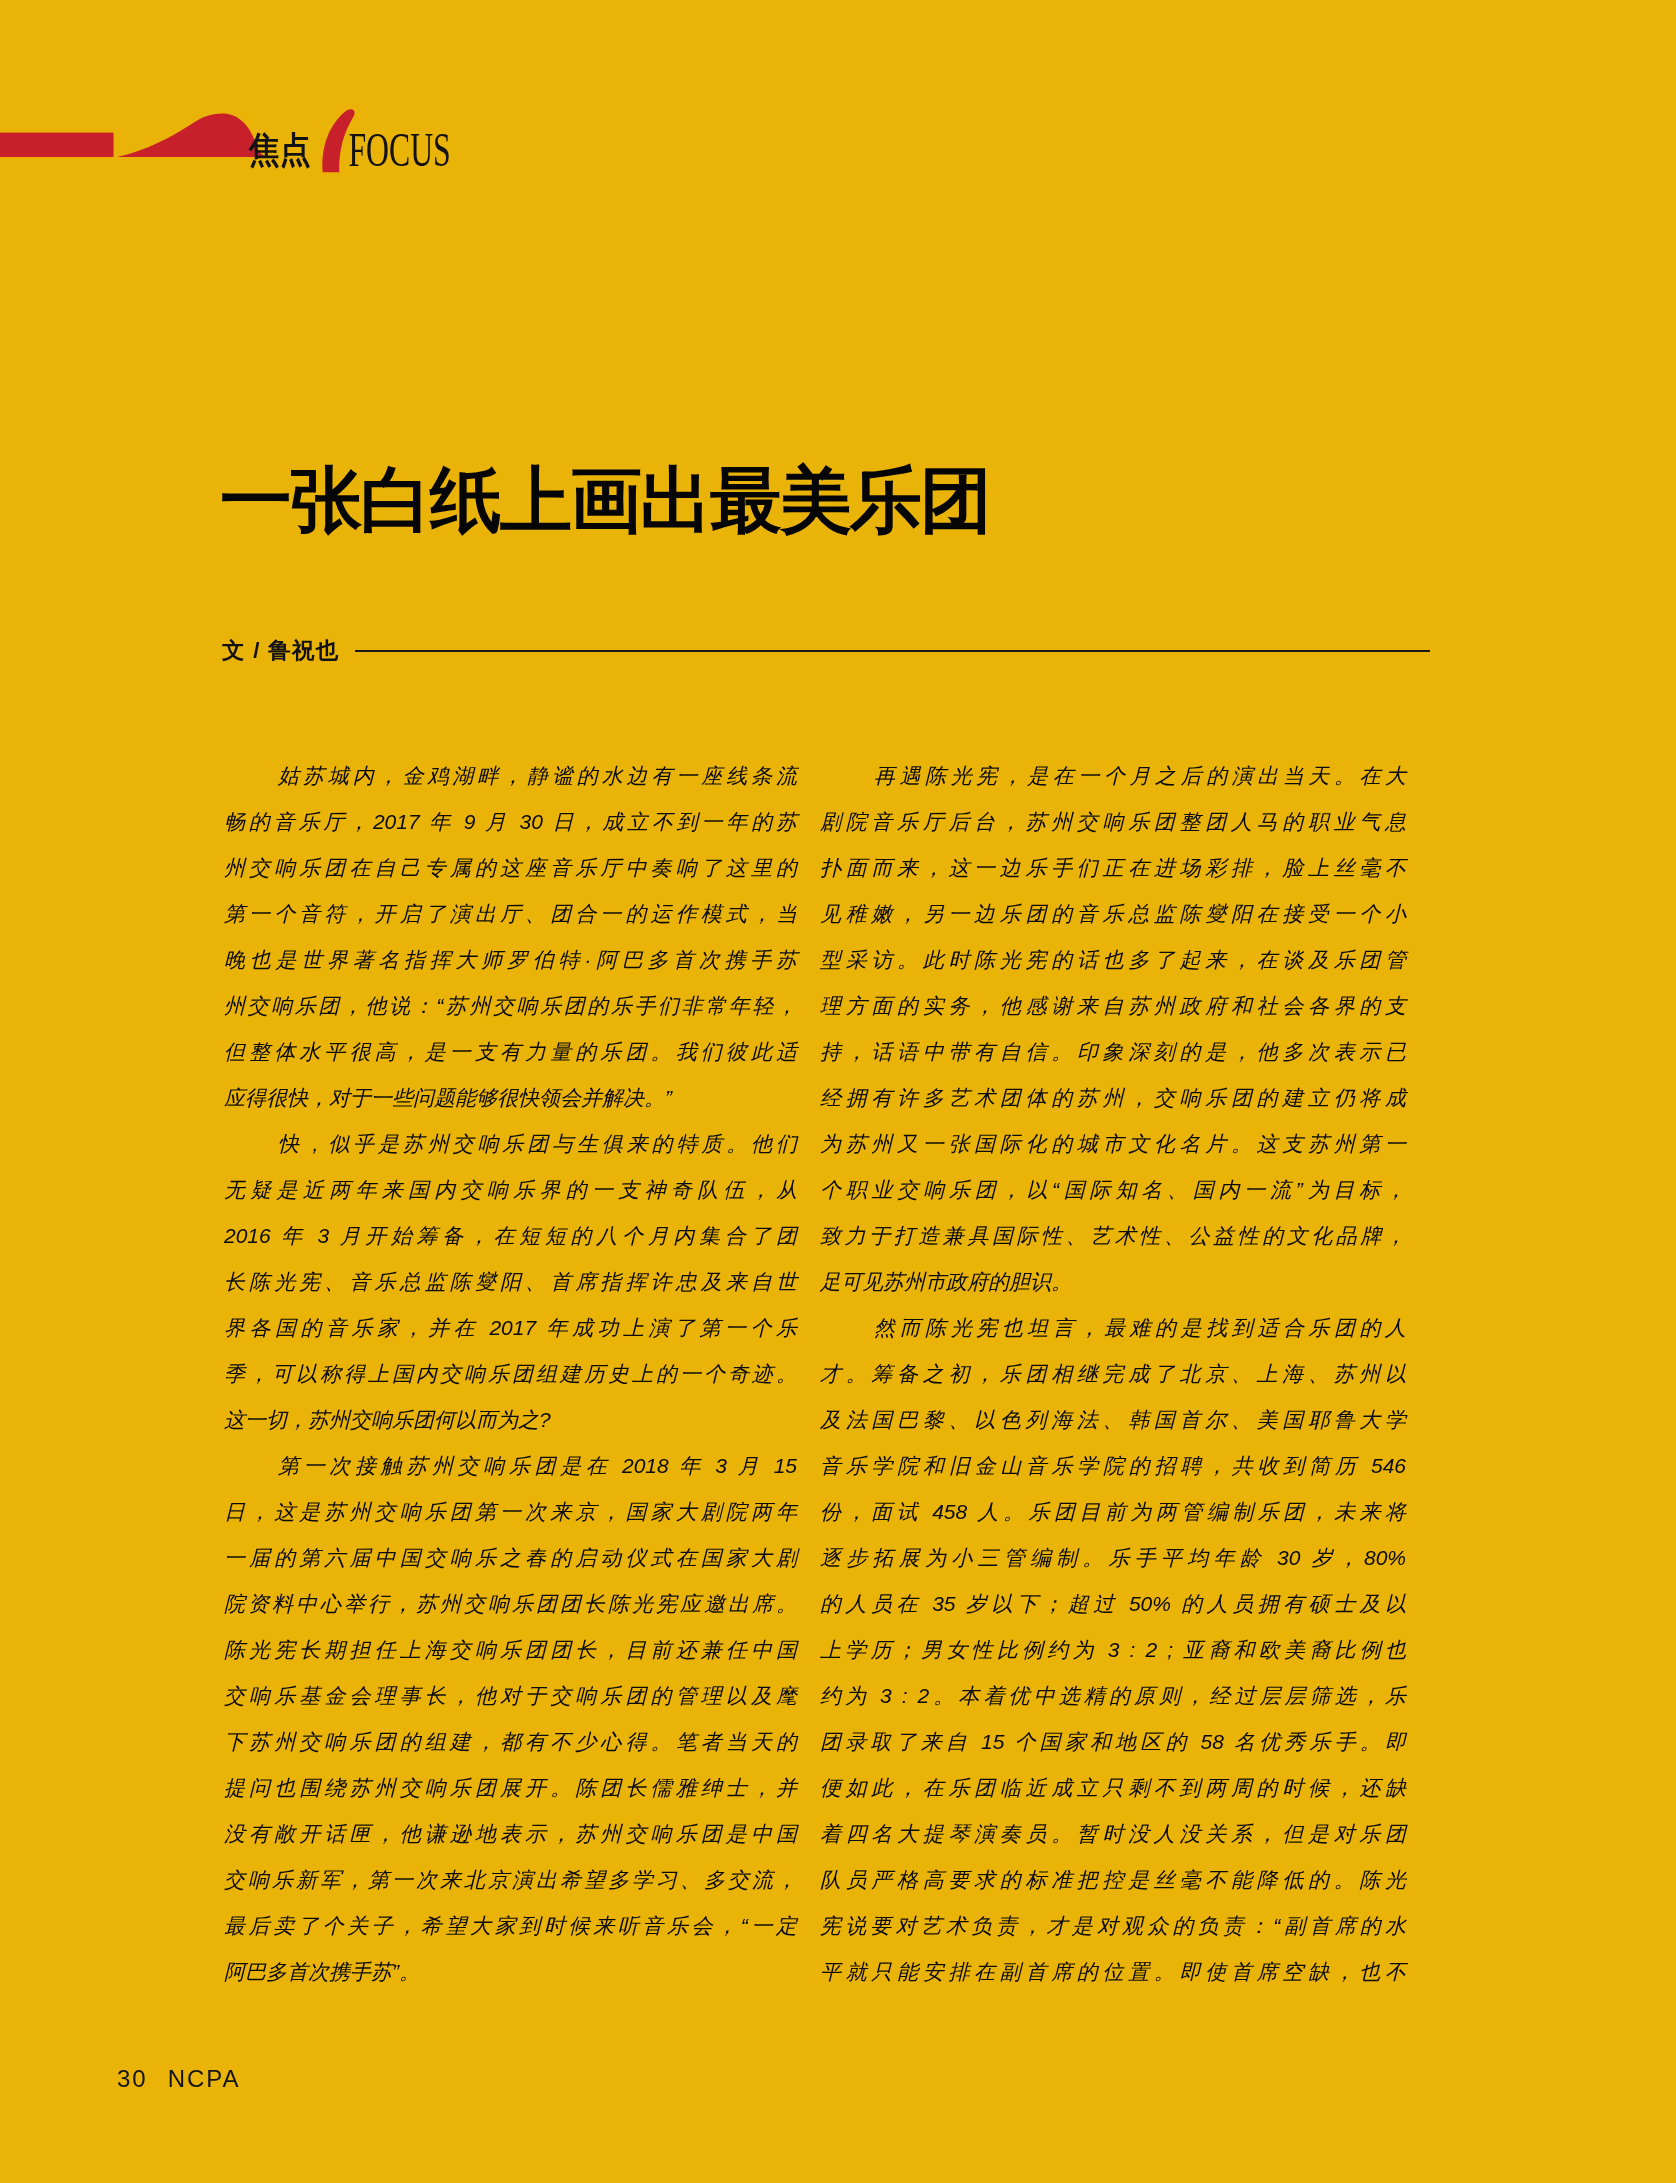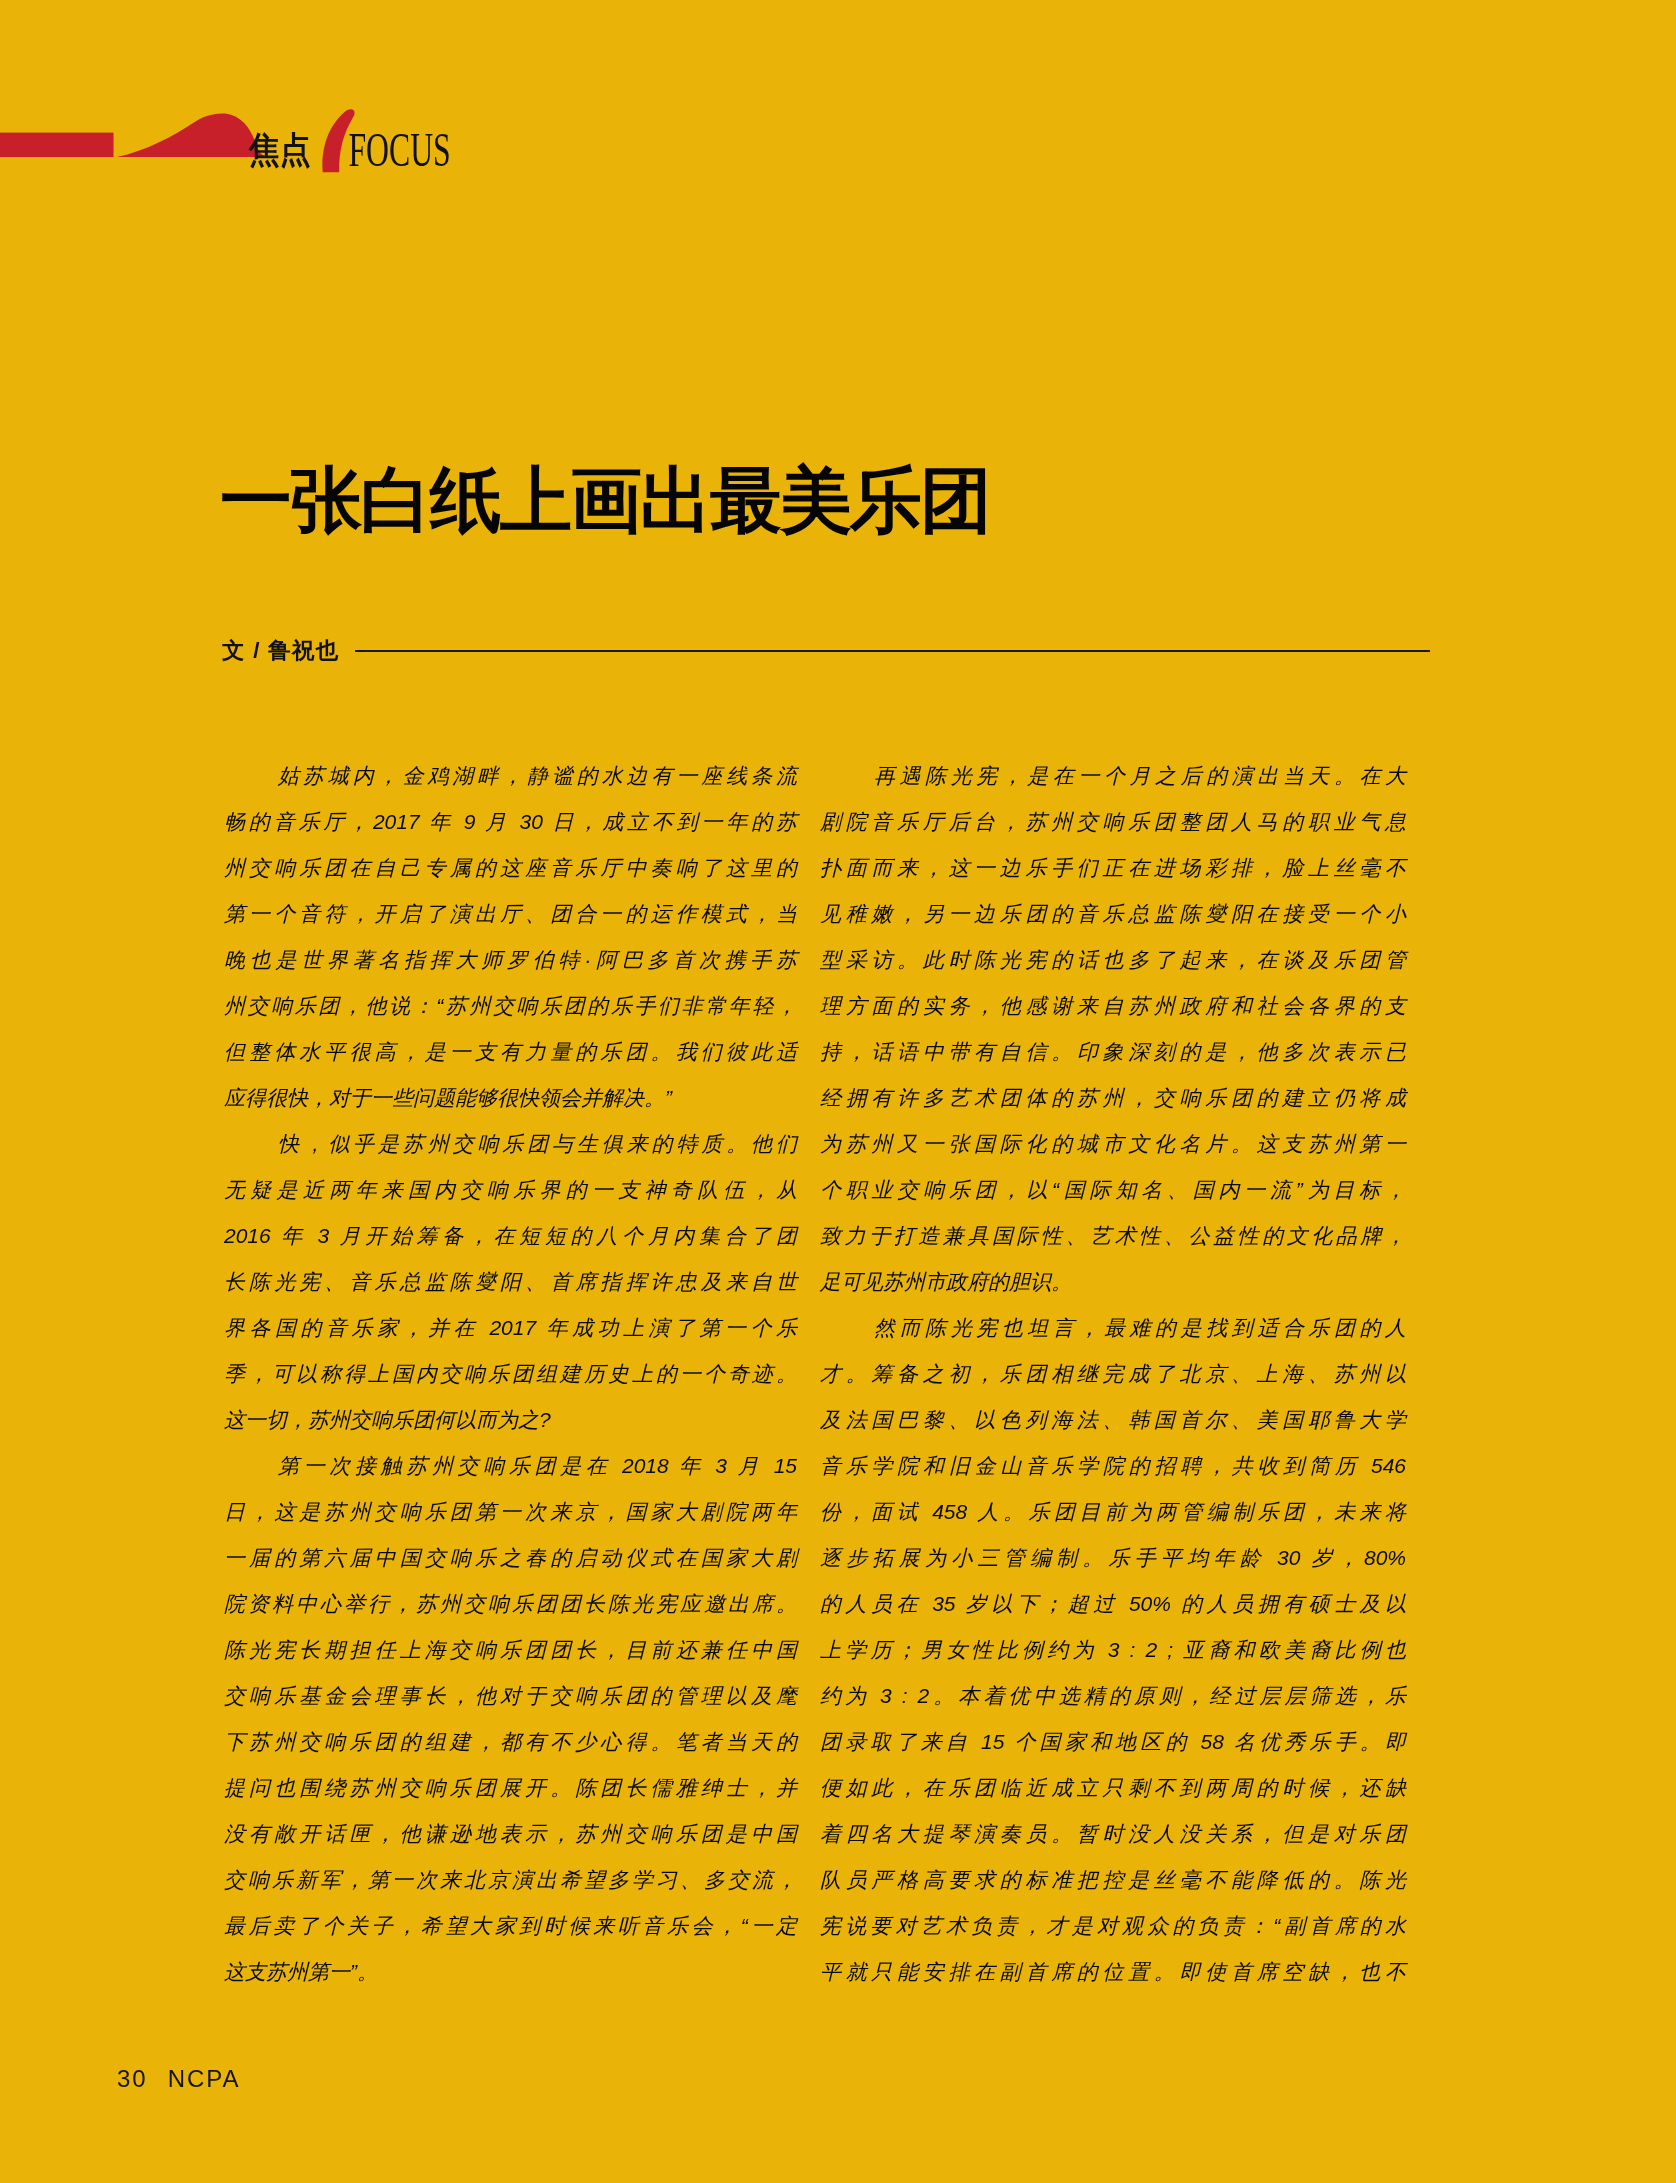--- a/index.html
+++ b/index.html
@@ -129,21 +129,21 @@
       <div class="bodyline">日，这是苏州交响乐团第一次来京，国家大剧院两年</div>
       <div class="bodyline">一届的第六届中国交响乐之春的启动仪式在国家大剧</div>
       <div class="bodyline">院资料中心举行，苏州交响乐团团长陈光宪应邀出席。</div>
       <div class="bodyline">陈光宪长期担任上海交响乐团团长，目前还兼任中国</div>
       <div class="bodyline">交响乐基金会理事长，他对于交响乐团的管理以及麾</div>
       <div class="bodyline">下苏州交响乐团的组建，都有不少心得。笔者当天的</div>
       <div class="bodyline">提问也围绕苏州交响乐团展开。陈团长儒雅绅士，并</div>
       <div class="bodyline">没有敞开话匣，他谦逊地表示，苏州交响乐团是中国</div>
       <div class="bodyline">交响乐新军，第一次来北京演出希望多学习、多交流，</div>
       <div class="bodyline">最后卖了个关子，希望大家到时候来听音乐会，“一定</div>
-      <div class="bodyline parend">这支苏州第一”。</div>
+      <div class="bodyline parend">阿巴多首次携手苏”。</div>
     </div>
 
   <div class="col col-right" id="column-right">
       <div class="bodyline indent">再遇陈光宪，是在一个月之后的演出当天。在大</div>
       <div class="bodyline">剧院音乐厅后台，苏州交响乐团整团人马的职业气息</div>
       <div class="bodyline">扑面而来，这一边乐手们正在进场彩排，脸上丝毫不</div>
       <div class="bodyline">见稚嫩，另一边乐团的音乐总监陈燮阳在接受一个小</div>
       <div class="bodyline">型采访。此时陈光宪的话也多了起来，在谈及乐团管</div>
       <div class="bodyline">理方面的实务，他感谢来自苏州政府和社会各界的支</div>
       <div class="bodyline">持，话语中带有自信。印象深刻的是，他多次表示已</div>

